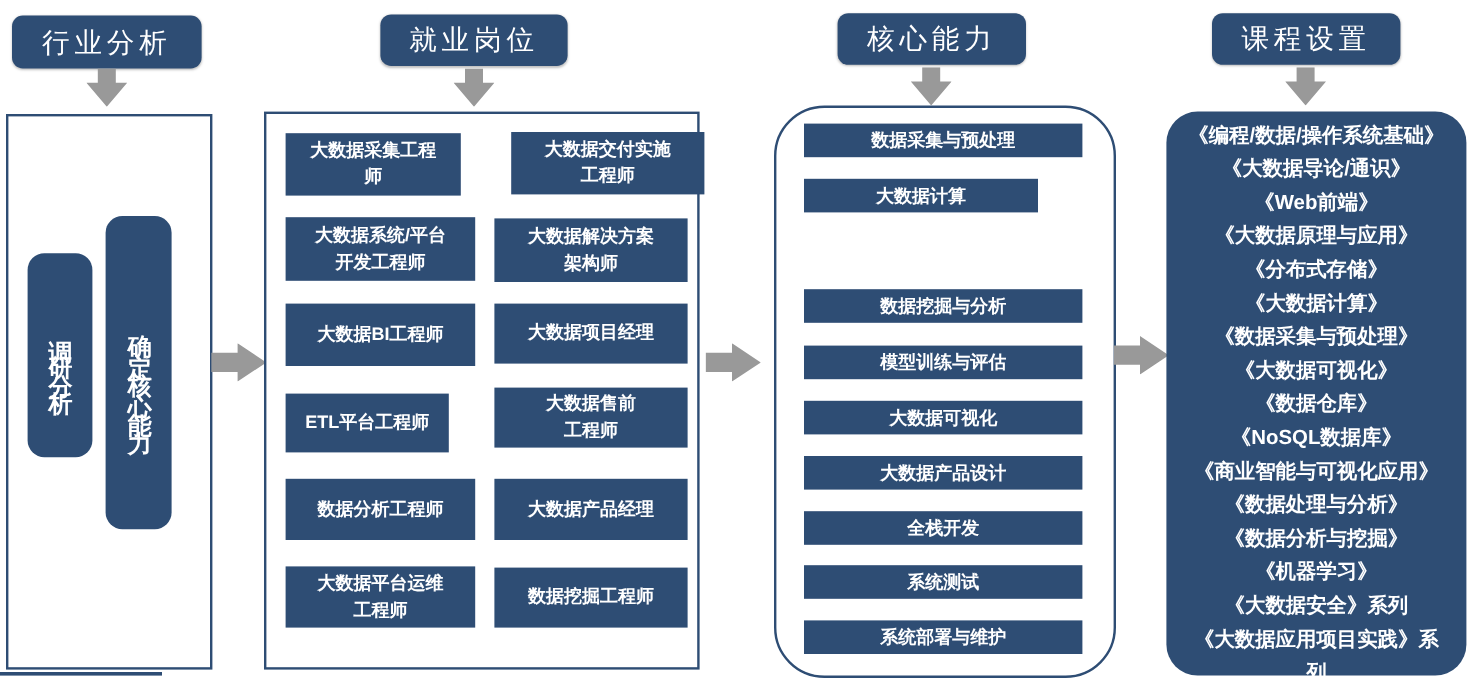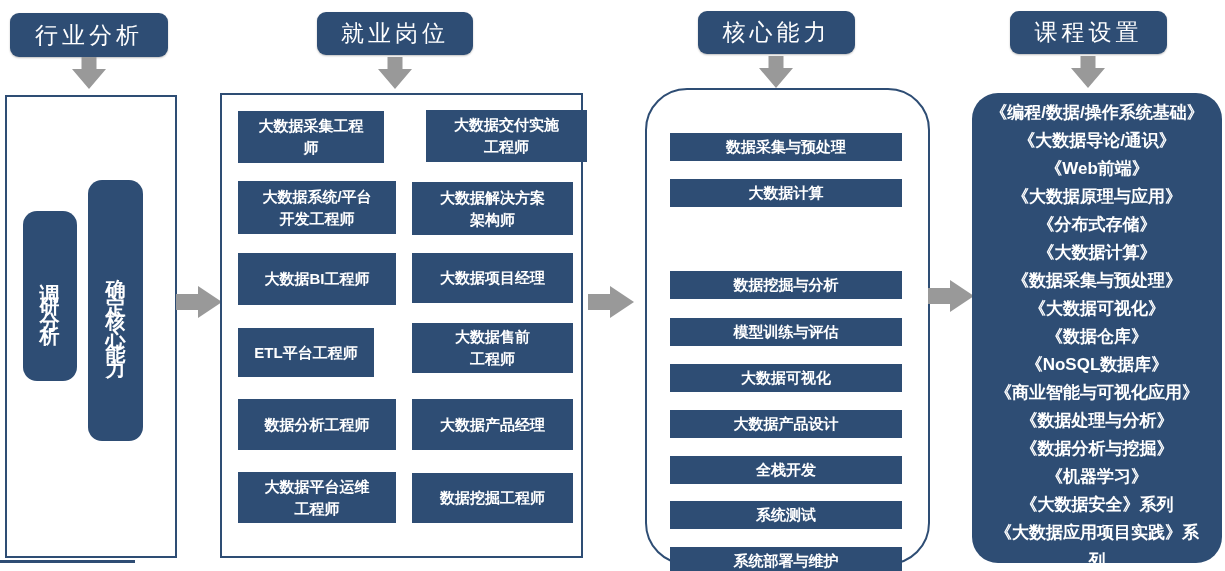--- a/index.html
+++ b/index.html
@@ -26,21 +26,20 @@
   }
   .job{
     position:absolute;background:#2E4D74;color:#ffffff;font-weight:bold;font-size:15px;
     display:flex;align-items:center;justify-content:center;text-align:center;
     line-height:1.45;white-space:pre-line;box-sizing:border-box;
   }
   .bar{
     position:absolute;background:#2E4D74;color:#ffffff;font-weight:bold;font-size:15px;
     display:flex;align-items:center;justify-content:center;text-align:center;
     box-sizing:border-box;
-    margin-top:30px;
   }
   .courses-list{
     position:absolute;left:972px;top:93px;width:250px;padding-top:6px;
     color:#ffffff;font-weight:bold;font-size:17px;text-align:center;box-sizing:border-box;
   }
   .course-line{line-height:28px;white-space:pre-line;}
   .arrow{position:absolute;}
   .arrow path{fill:#999999;}
   .bottom-line{position:absolute;left:0;top:560px;width:135px;height:3px;background:#2E4D74;}
 </style>
@@ -91,21 +90,21 @@
     <path d="M0 8 H22 V0 L46 16 L22 32 V24 H0 Z"></path>
   </svg>
 
   <div class="hdr" style="left:698px;top:11px;width:157px;height:43px">核心能力</div>
   <svg class="arrow" style="left:759px;top:56px" width="34" height="32" viewBox="0 0 34 32">
     <path d="M9.5 0 H24.5 V12 H34 L17 32 L0 12 H9.5 Z"></path>
   </svg>
   <div class="panel rounded" style="left:645px;top:88px;width:285px;height:477px"></div>
 
   <div class="bar" style="left:670px;top:103px;width:232px;height:28px">数据采集与预处理</div>
-  <div class="bar" style="left:670px;top:149px;width:232px;height:28px">大数据计算</div>
+  <div class="bar" style="left:670px;top:149px;width:195px;height:28px">大数据计算</div>
   <div class="bar" style="left:670px;top:241px;width:232px;height:28px">数据挖掘与分析</div>
   <div class="bar" style="left:670px;top:288px;width:232px;height:28px">模型训练与评估</div>
   <div class="bar" style="left:670px;top:334px;width:232px;height:28px">大数据可视化</div>
   <div class="bar" style="left:670px;top:380px;width:232px;height:28px">大数据产品设计</div>
   <div class="bar" style="left:670px;top:426px;width:232px;height:28px">全栈开发</div>
   <div class="bar" style="left:670px;top:471px;width:232px;height:28px">系统测试</div>
   <div class="bar" style="left:670px;top:517px;width:232px;height:28px">系统部署与维护</div>
 
   <svg class="arrow" style="left:928px;top:280px" width="46" height="32" viewBox="0 0 46 32">
     <path d="M0 8 H22 V0 L46 16 L22 32 V24 H0 Z"></path>

